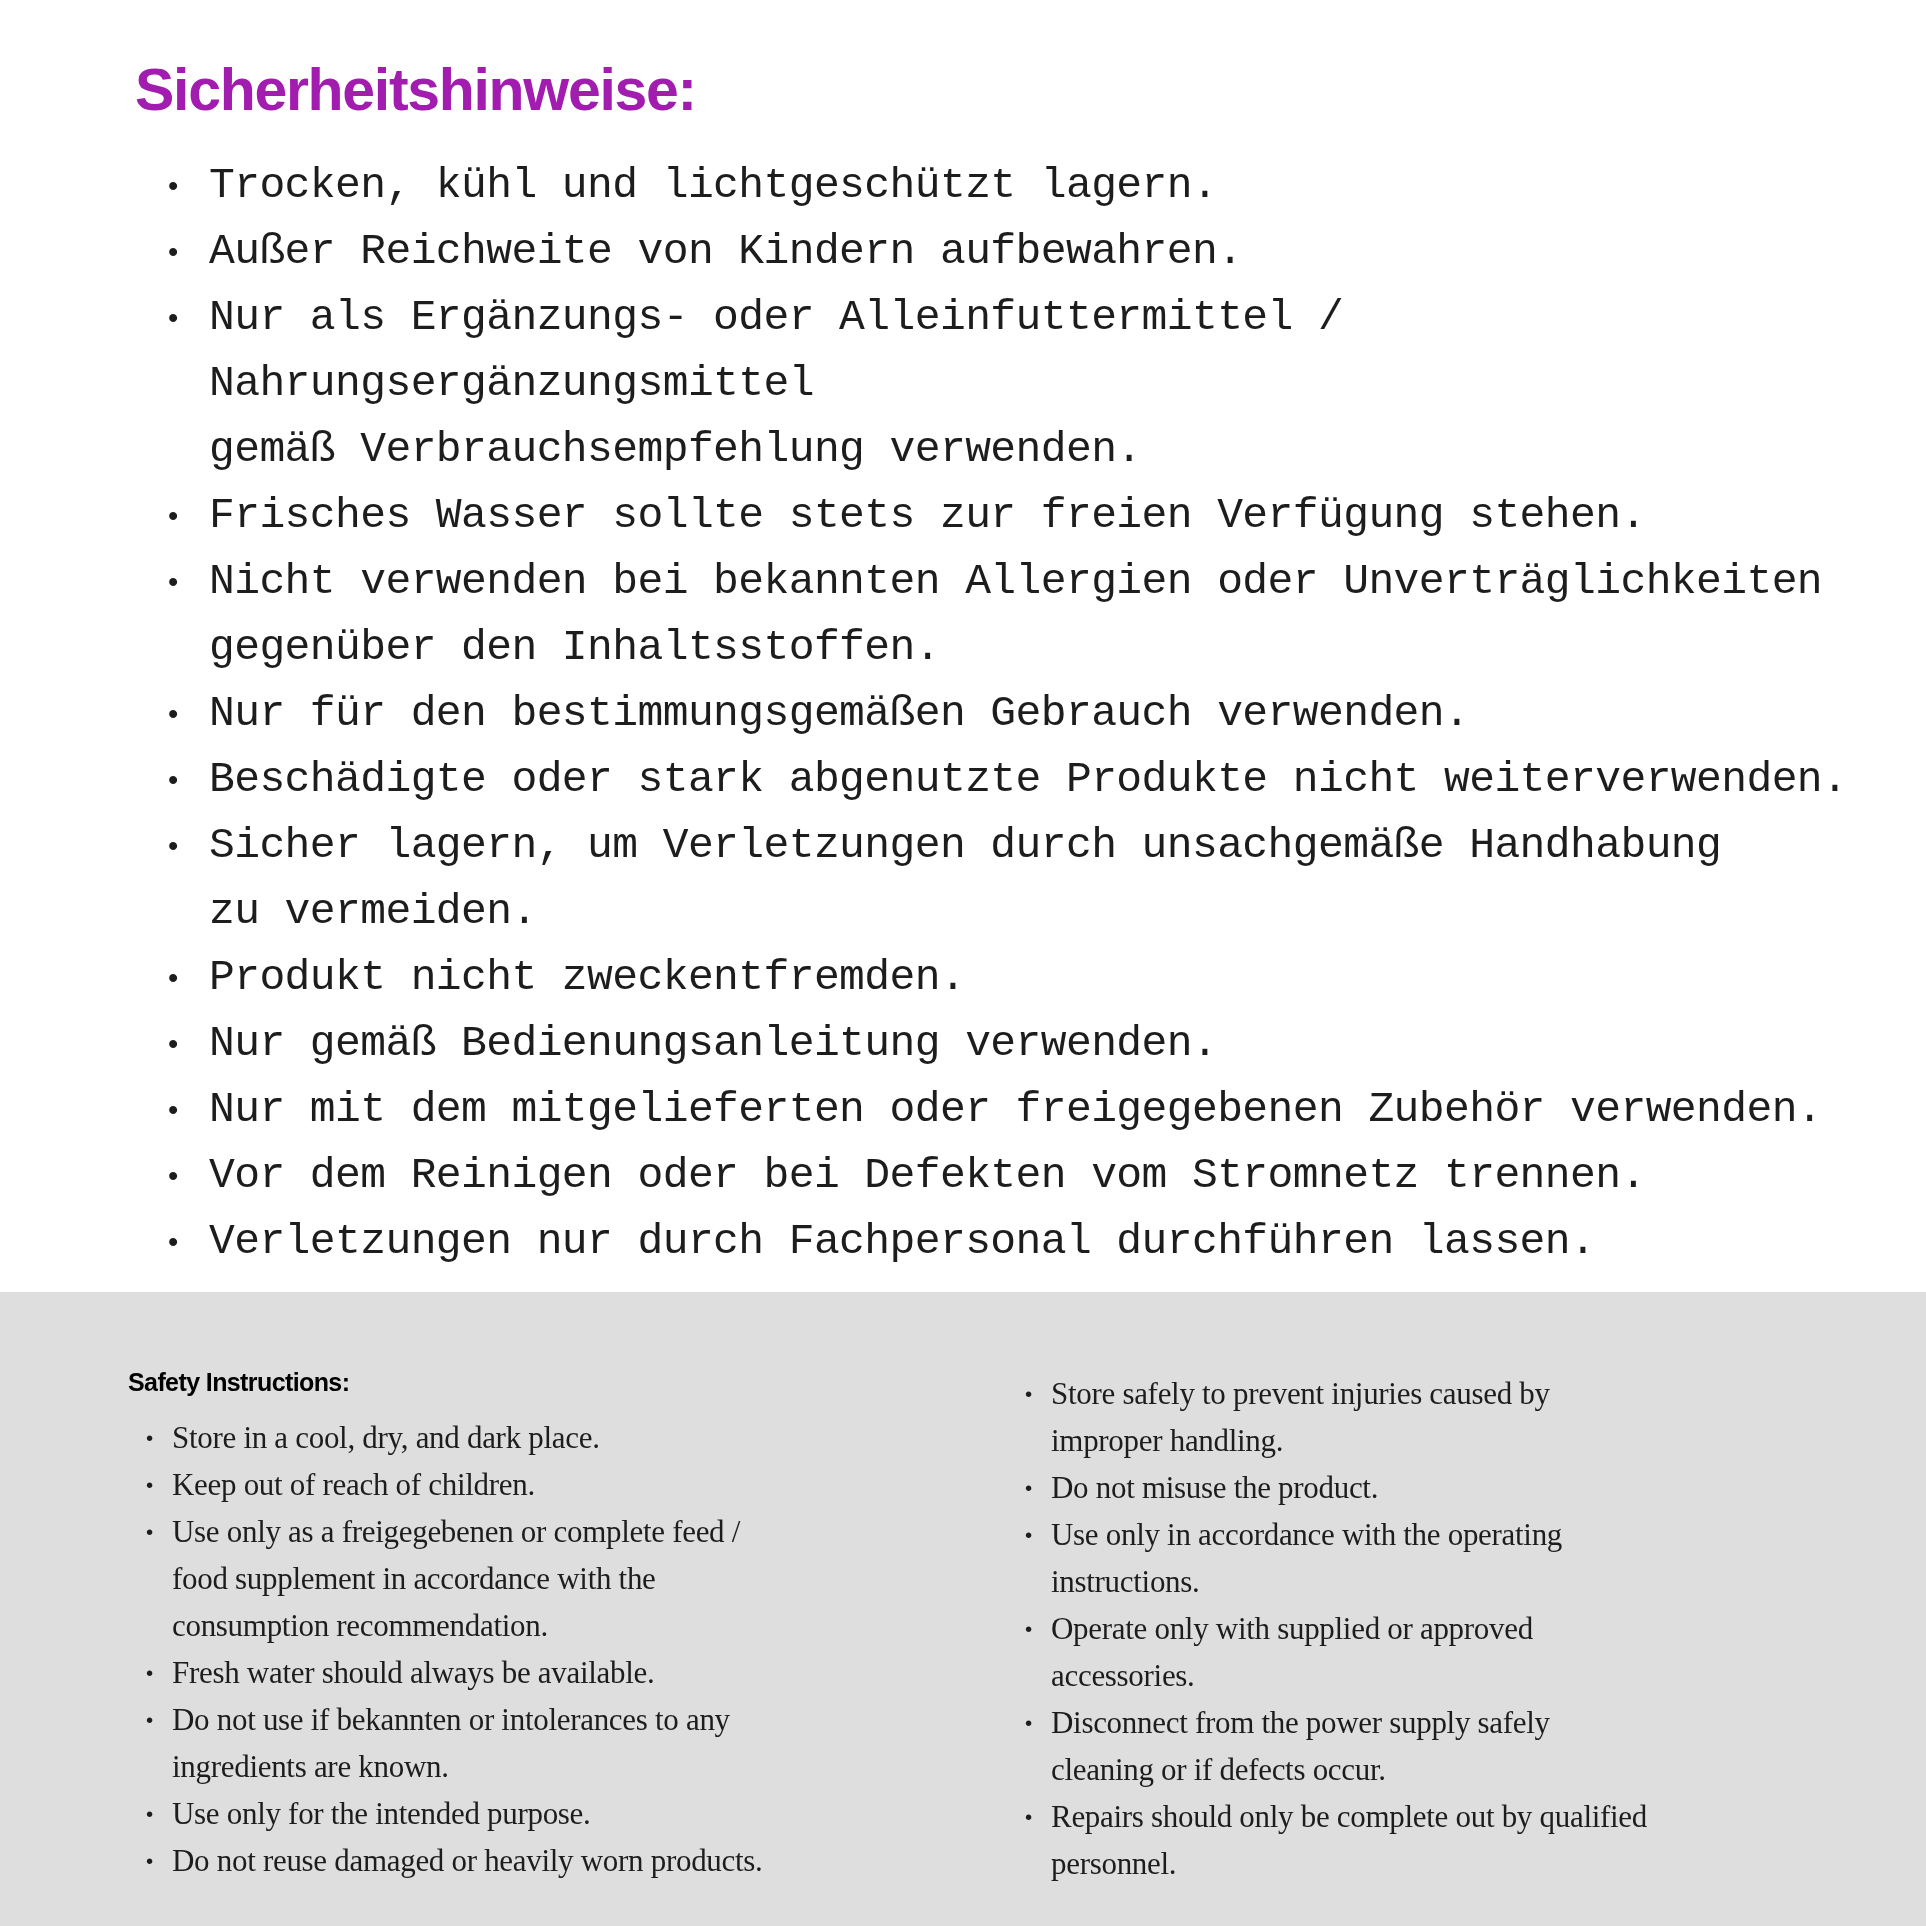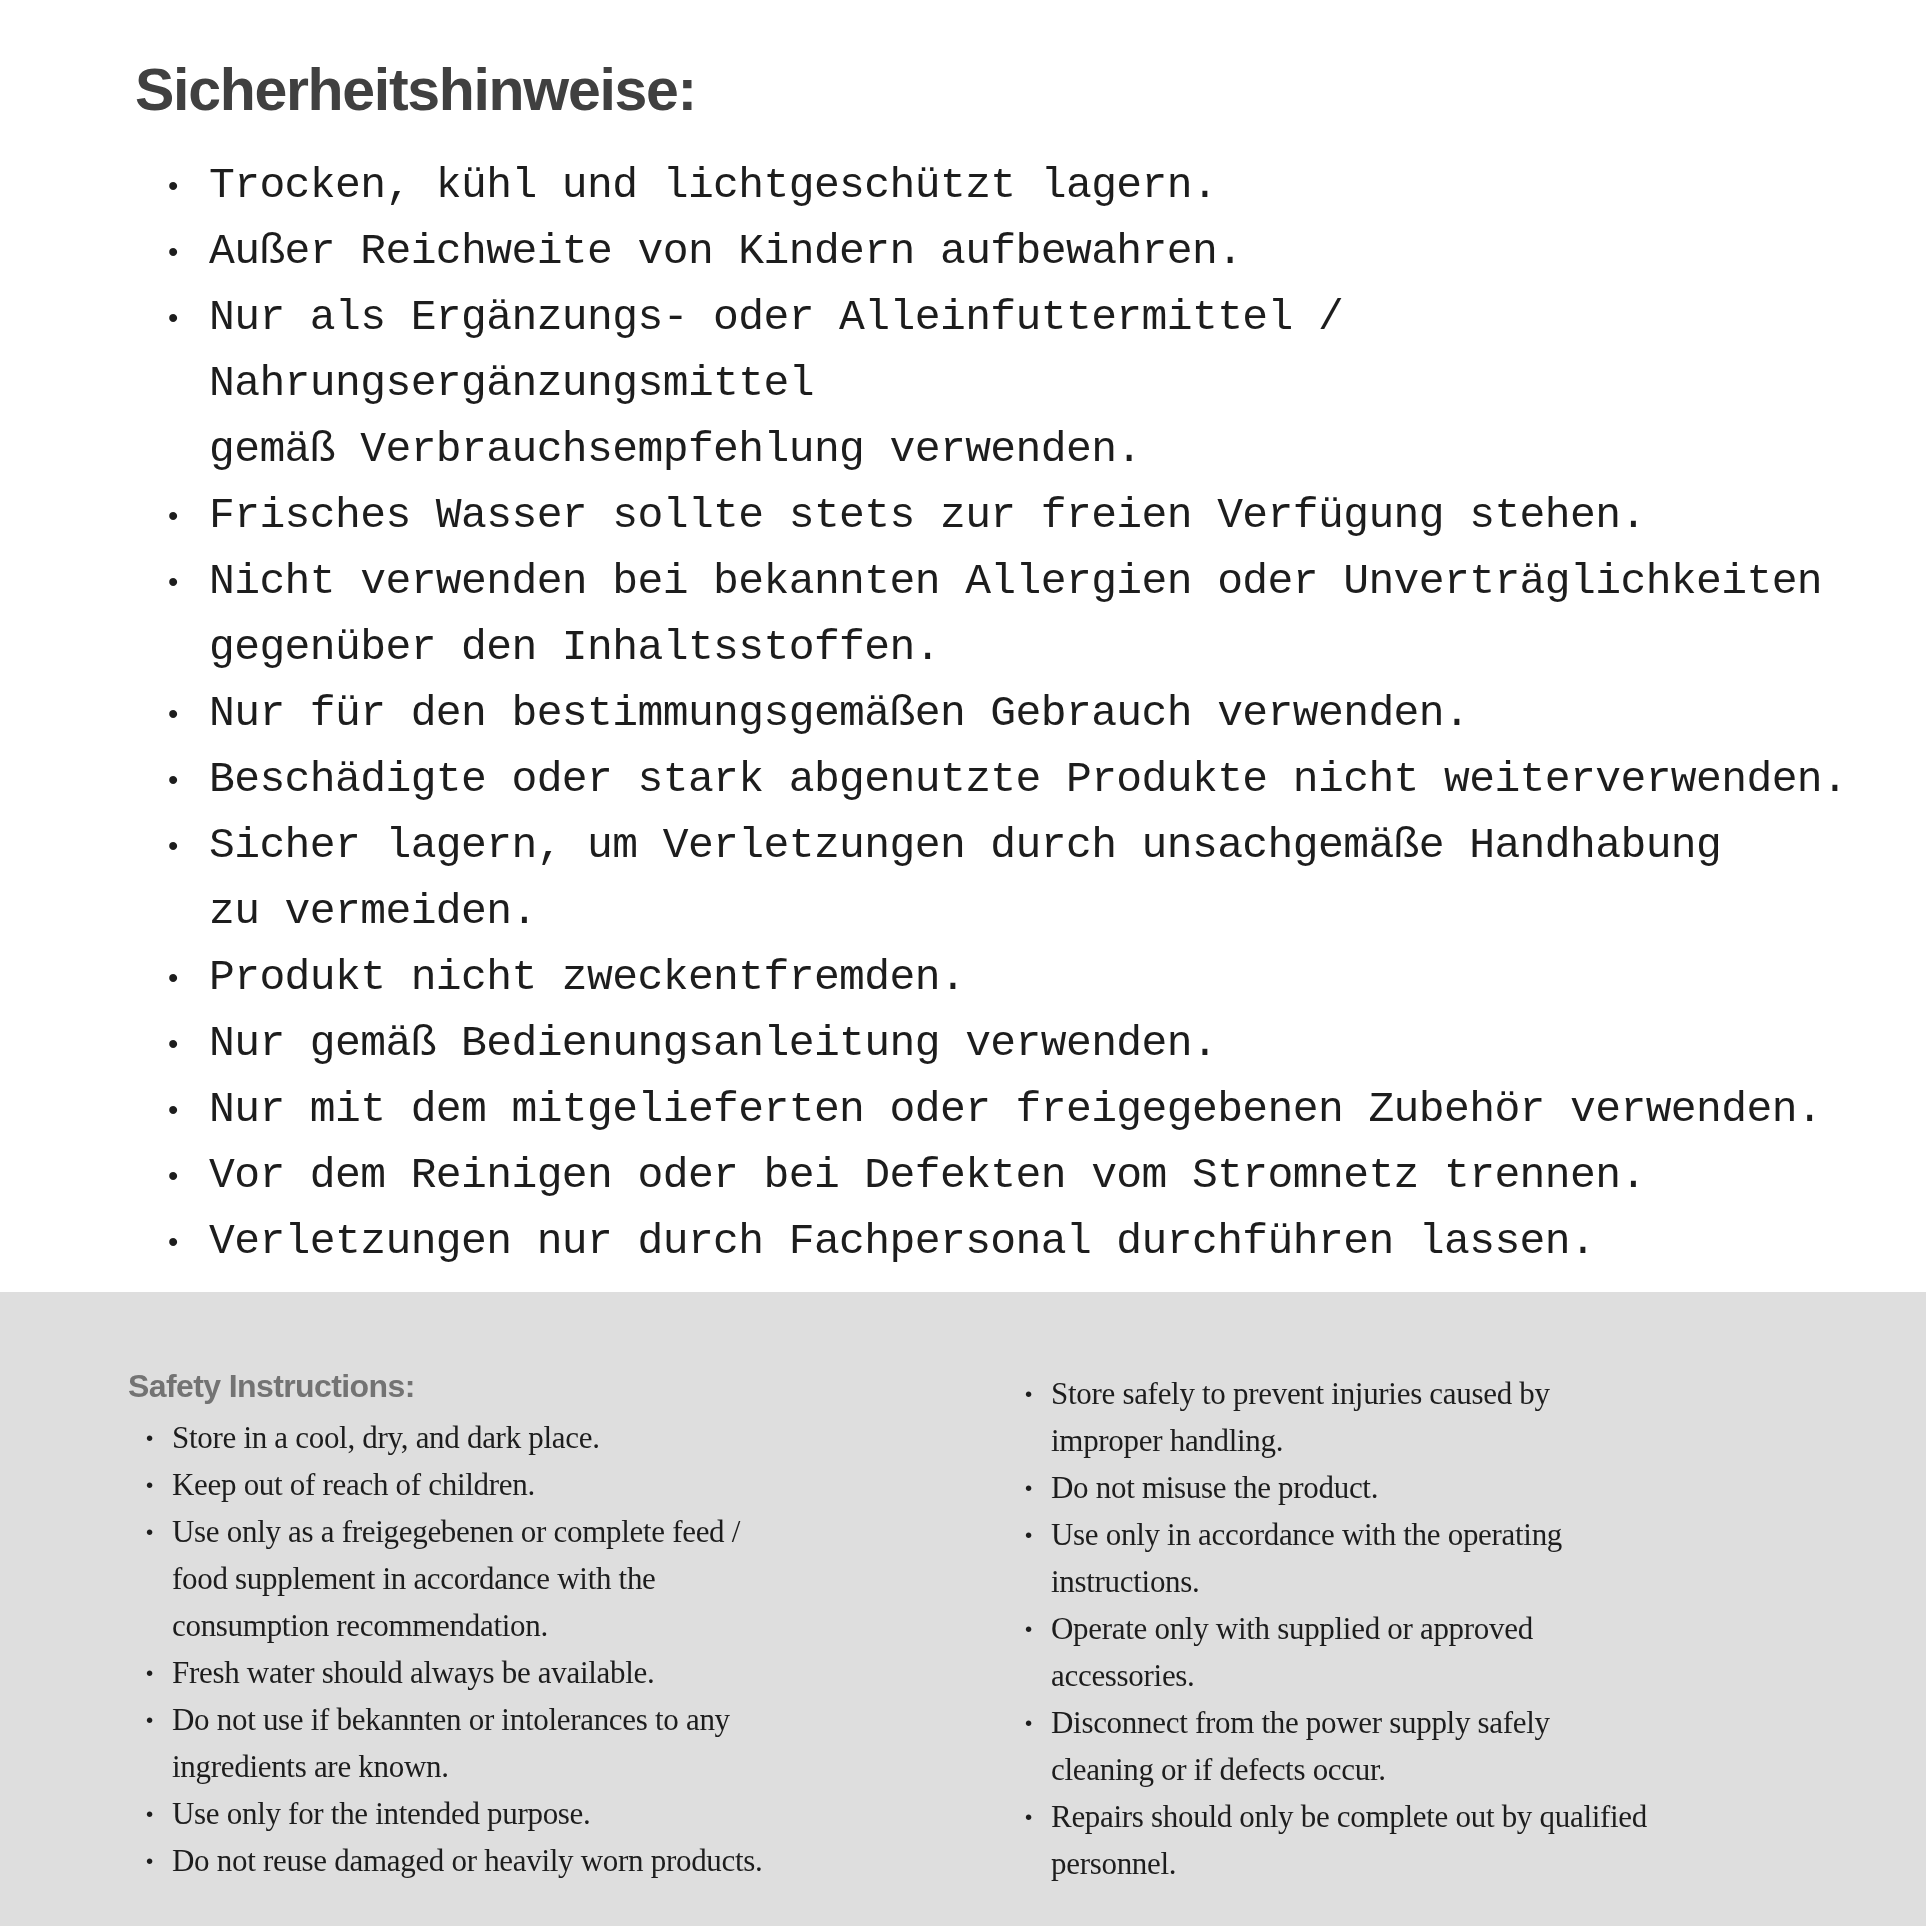--- a/index.html
+++ b/index.html
@@ -17,21 +17,21 @@
   }
 
   
   .de-heading {
     position: absolute;
     left: 135px;
     top: 56px;
     font-size: 59px;
     font-weight: 700;
     letter-spacing: -1.3px;
-    color: #404040;
+    color: #a21caf;
     white-space: nowrap;
   }
   .de-list {
     position: absolute;
     left: 168px;
     top: 153px;
     width: 1682px;
   }
   .de-item {
     display: flex;
@@ -58,24 +58,24 @@
     left: 0;
     top: 1292px;
     width: 1926px;
     height: 634px;
     background: #dedede;
   }
   .en-heading {
     position: absolute;
     left: 128px;
     top: 76px;
-    font-size: 32px;
+    font-size: 25px;
     font-weight: 700;
     letter-spacing: -0.6px;
-    color: #737373;
+    color: #000000;
     white-space: nowrap;
   }
   .en-col {
     position: absolute;
   }
   .en-col-left {
     left: 146px;
     top: 122px;
     width: 860px;
   }

